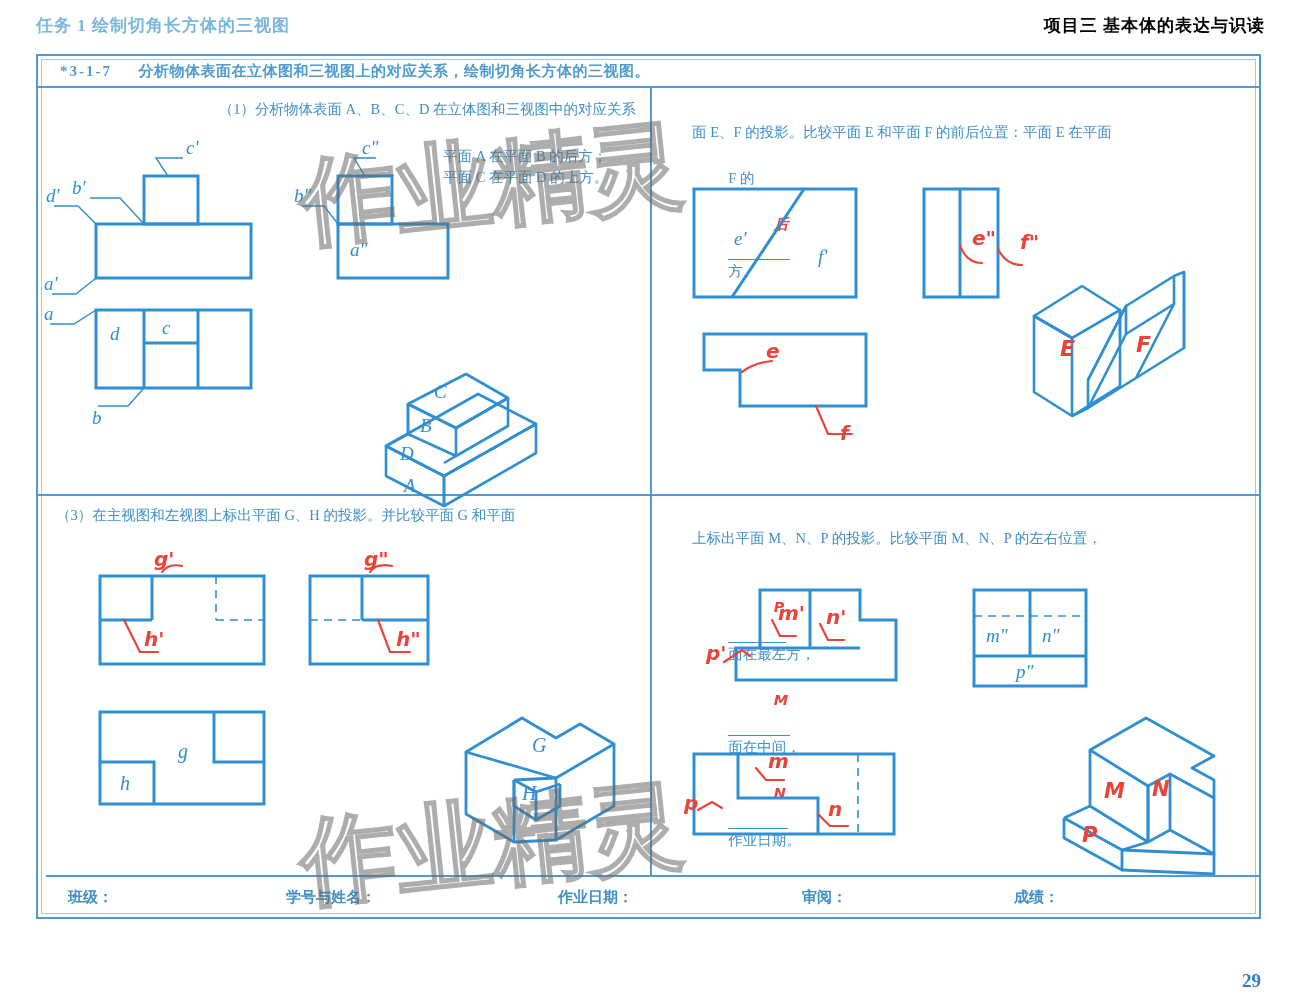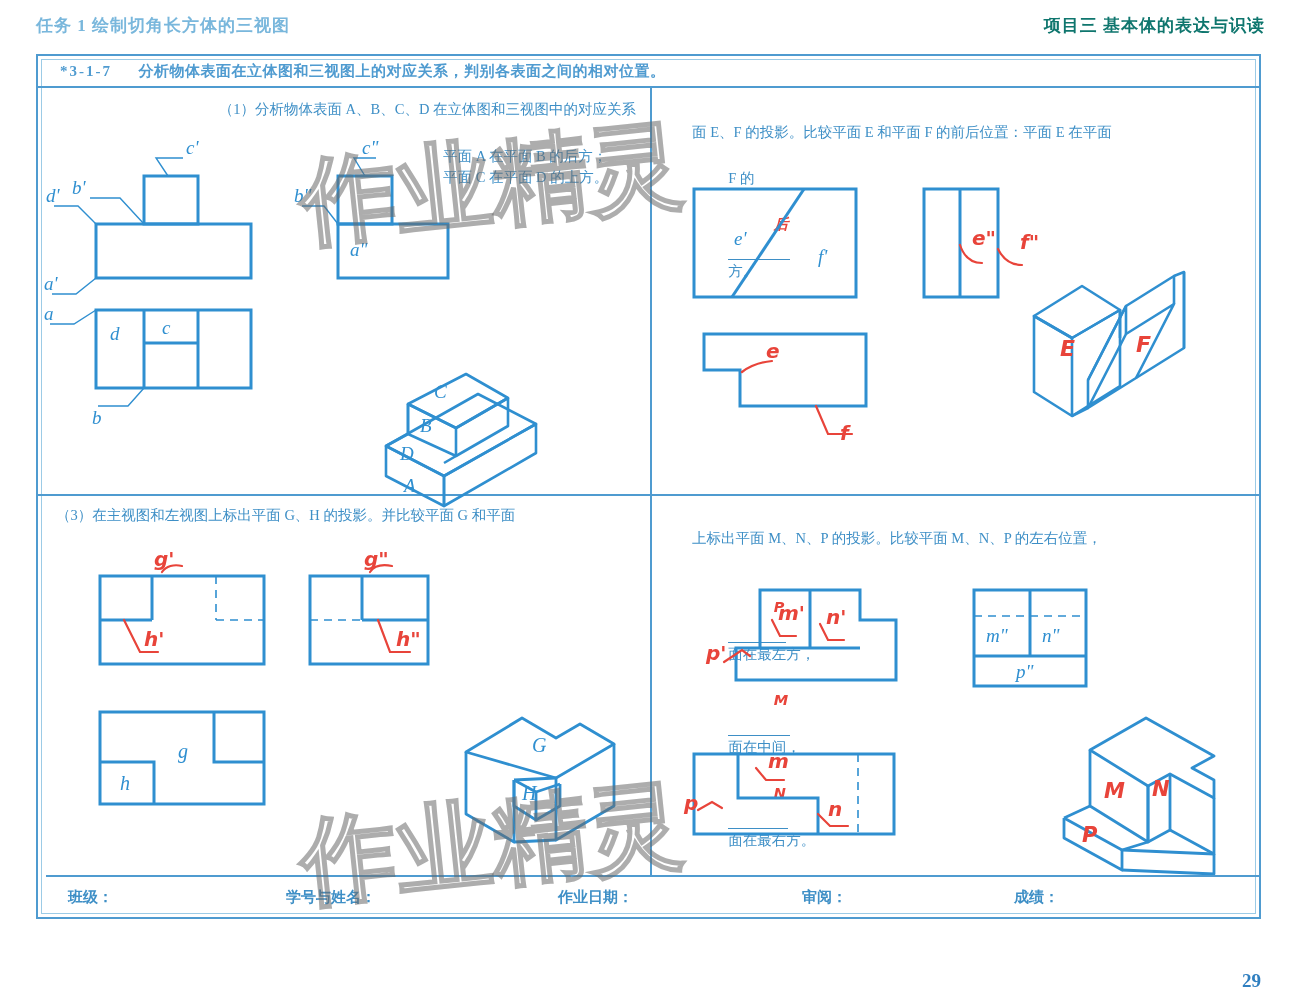--- a/index.html
+++ b/index.html
@@ -34,21 +34,21 @@
     letter-spacing: 1px;
     color: #79b7dc;
     white-space: nowrap;
   }
   .runhead-right {
     position: absolute;
     right: 32px; top: 0;
     font-size: 17px;
     font-weight: bold;
     letter-spacing: 1px;
-    color: #0f766e;
+    color: #000000;
     white-space: nowrap;
   }
 
   
   .frame {
     position: absolute;
     left: 36px; top: 54px;
     width: 1225px; height: 865px;
     border: 2px solid #4f9bd0;
     box-sizing: border-box;
@@ -179,21 +179,21 @@
     <div class="runhead-right">项目三    基本体的表达与识读</div>
   </div>
 
   <div class="frame">
     <div class="frame-inner-line"></div>
 
     <div class="title-strip">
       <div class="title-text">
         <span class="code">*3-1-7</span>
         <span style="display:inline-block;width:18px"></span>
-        <span>分析物体表面在立体图和三视图上的对应关系，判别各表面之间的相对位置。</span>
+        <span>分析物体表面在立体图和三视图上的对应关系，绘制切角长方体的三视图。</span>
       </div>
     </div>
 
     <div class="grid">
       <div class="vdiv"></div>
       <div class="hdiv"></div>
 
       <div class="quad q1">
         <div class="prompt" style="left:18px; top:10px; width:580px;text-align:right;">（1）分析物体表面 A、B、C、D 在立体图和三视图中的对应关系</div>
 
@@ -452,21 +452,21 @@
             <span class="hw">P</span>
           </span>
           <span>面在最左方，</span>
           <span class="blank-ul" style="min-width:30px">
             <span class="hw">M</span>
           </span>
           <span>面在中间，</span>
           <span class="blank-ul" style="min-width:30px">
             <span class="hw">N</span>
           </span>
-          <span>面在最右方。</span>
+          <span>作业日期。</span>
         </div>
 
         <div class="dwg" style="left:68px; top:88px;">
           <svg width="230" height="130" viewBox="0 0 230 130">
             <g fill="none" stroke="#2f8fd0" stroke-width="3" stroke-linejoin="miter">
               <path d="M 40 6 L 140 6 L 140 36 L 176 36 L 176 96 L 16 96 L 16 64 L 40 64 Z"></path>
               <line x1="90" y1="6" x2="90" y2="64"></line>
               <line x1="40" y1="64" x2="140" y2="64"></line>
             </g>
             <g fill="none" stroke="#e8443a" stroke-width="2.2" stroke-linecap="round">

